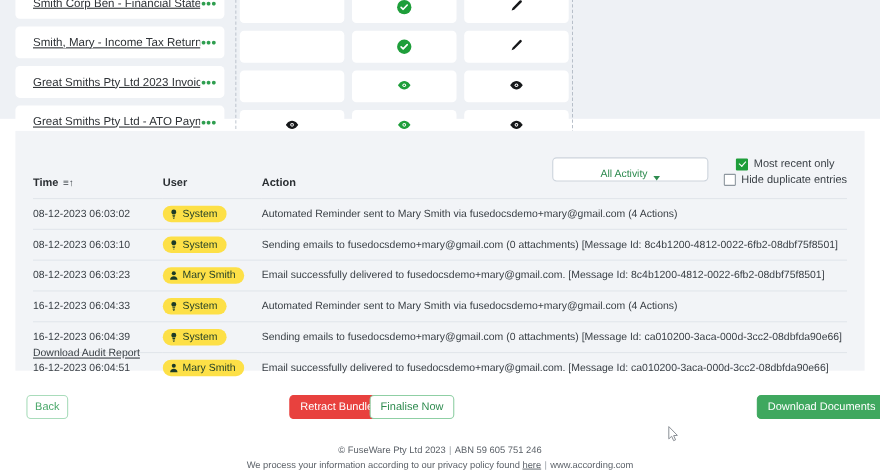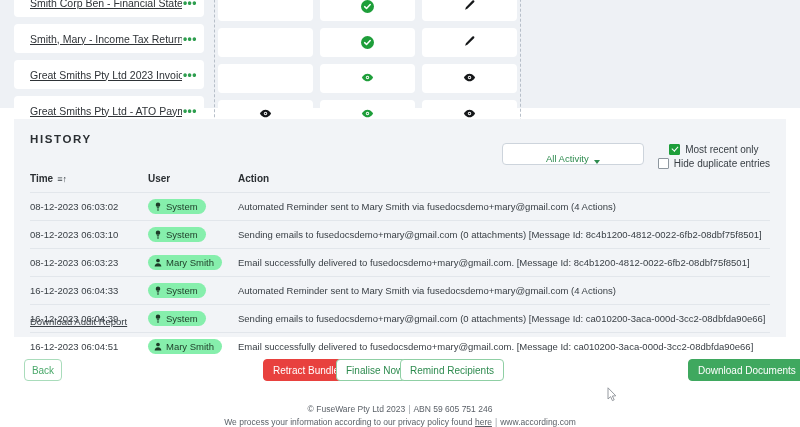--- a/index.html
+++ b/index.html
@@ -206,21 +206,21 @@
     display: inline-block;
     margin-left: 4px;
     font-size: 9px;
     color: #3a4046;
     cursor: pointer;
   }
   .user-badge {
     display: inline-flex;
     align-items: center;
     gap: 4px;
-    background: #86efac;
+    background: #fde047;
     color: #1d3b27;
     border-radius: 9px;
     padding: 2px 8px 2px 6px;
     font-size: 9.5px;
     white-space: nowrap;
   }
   .user-badge svg { display:block; flex:0 0 auto; }
 
   .audit-link {
     position: absolute;
@@ -419,21 +419,20 @@
               </svg>
           </span>
         </div>
       </div>
 
     </div>
   </div>
 </div>
 
 <div class="history-card">
-  <div class="history-title">HISTORY</div>
 
   <div class="history-controls">
     <div class="activity-select">
       <span>All Activity</span>
       <span class="caret"></span>
     </div>
     <div class="checks">
       <label class="check-line">
         <span class="cbox checked"></span>
         <span>Most recent only</span>
@@ -549,21 +548,20 @@
     </tbody>
   </table>
 
   <span class="audit-link">Download Audit Report</span>
 </div>
 
 <div class="action-bar">
   <button class="btn btn-back">Back</button>
   <button class="btn btn-retract">Retract Bundle</button>
   <button class="btn btn-finalise">Finalise Now</button>
-  <button class="btn btn-remind">Remind Recipients</button>
   <button class="btn btn-download">Download Documents</button>
 </div>
 
 <div class="footer">
   <div>
     <span>© FuseWare Pty Ltd 2023</span><span class="sep">|</span><span>ABN 59 605 751 246</span>
   </div>
   <div>
     <span>We process your information according to our privacy policy found</span>
     <a href="#">here</a><span class="sep">|</span><span>www.according.com</span>

